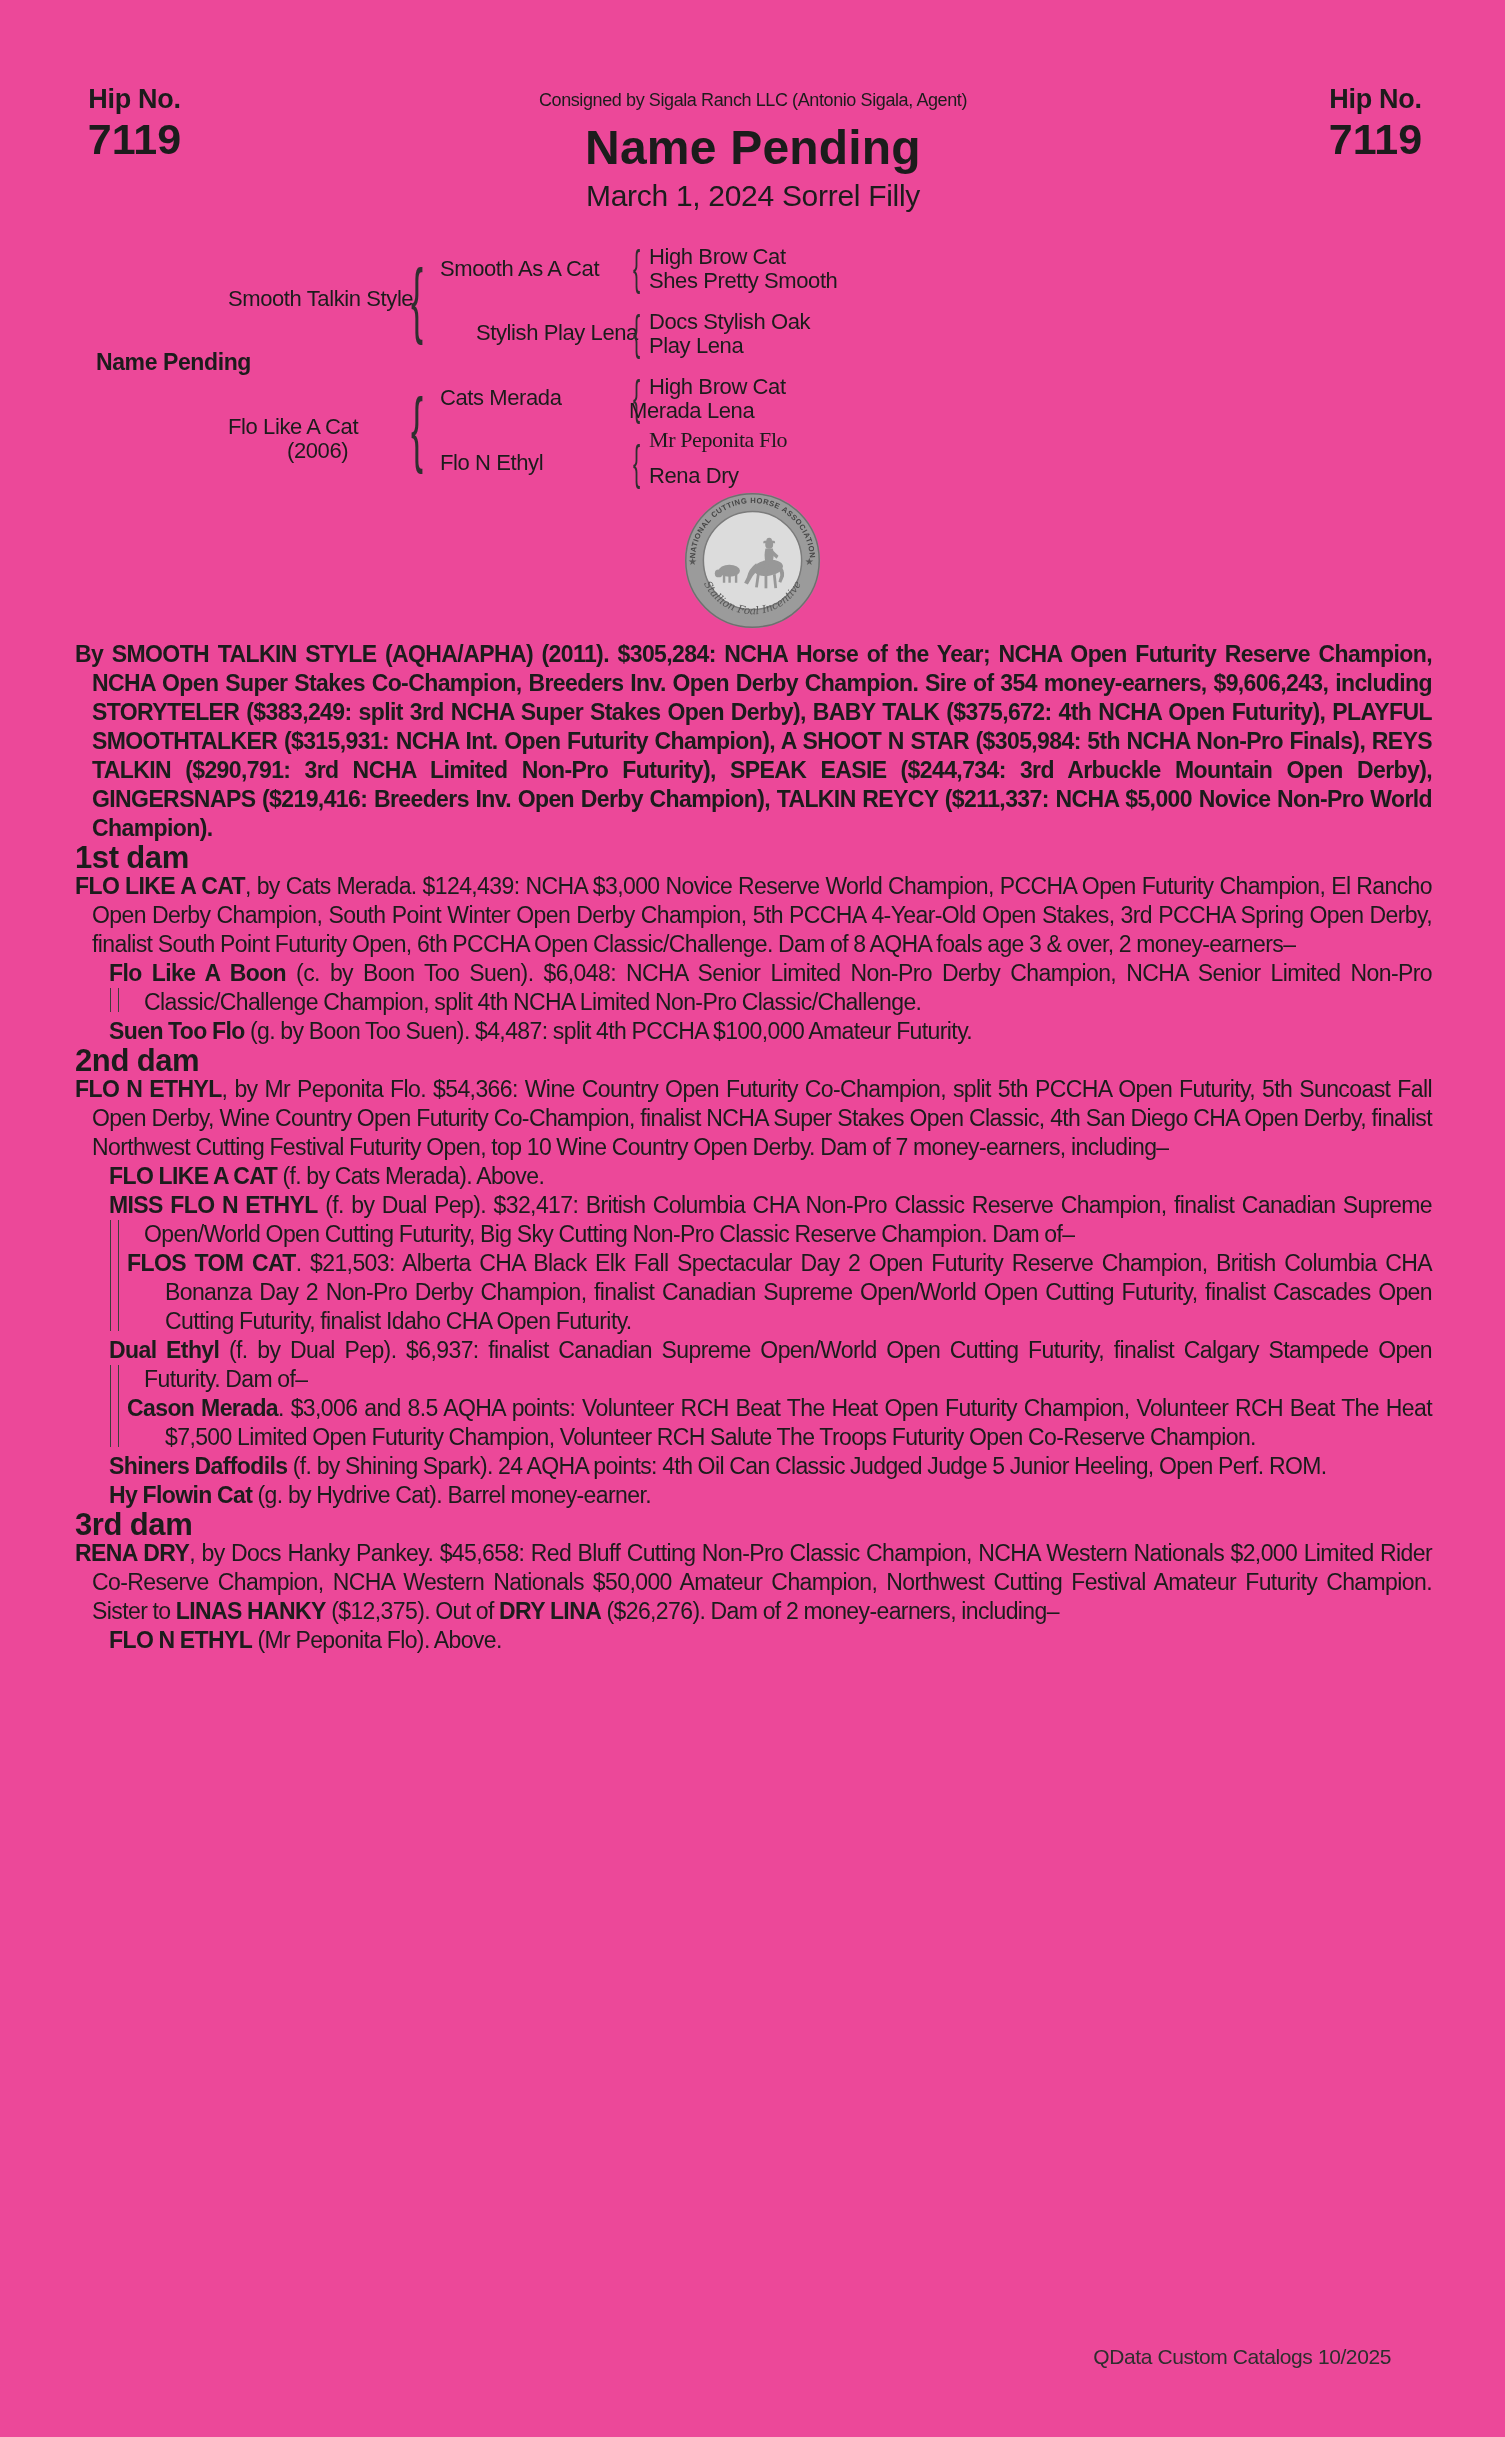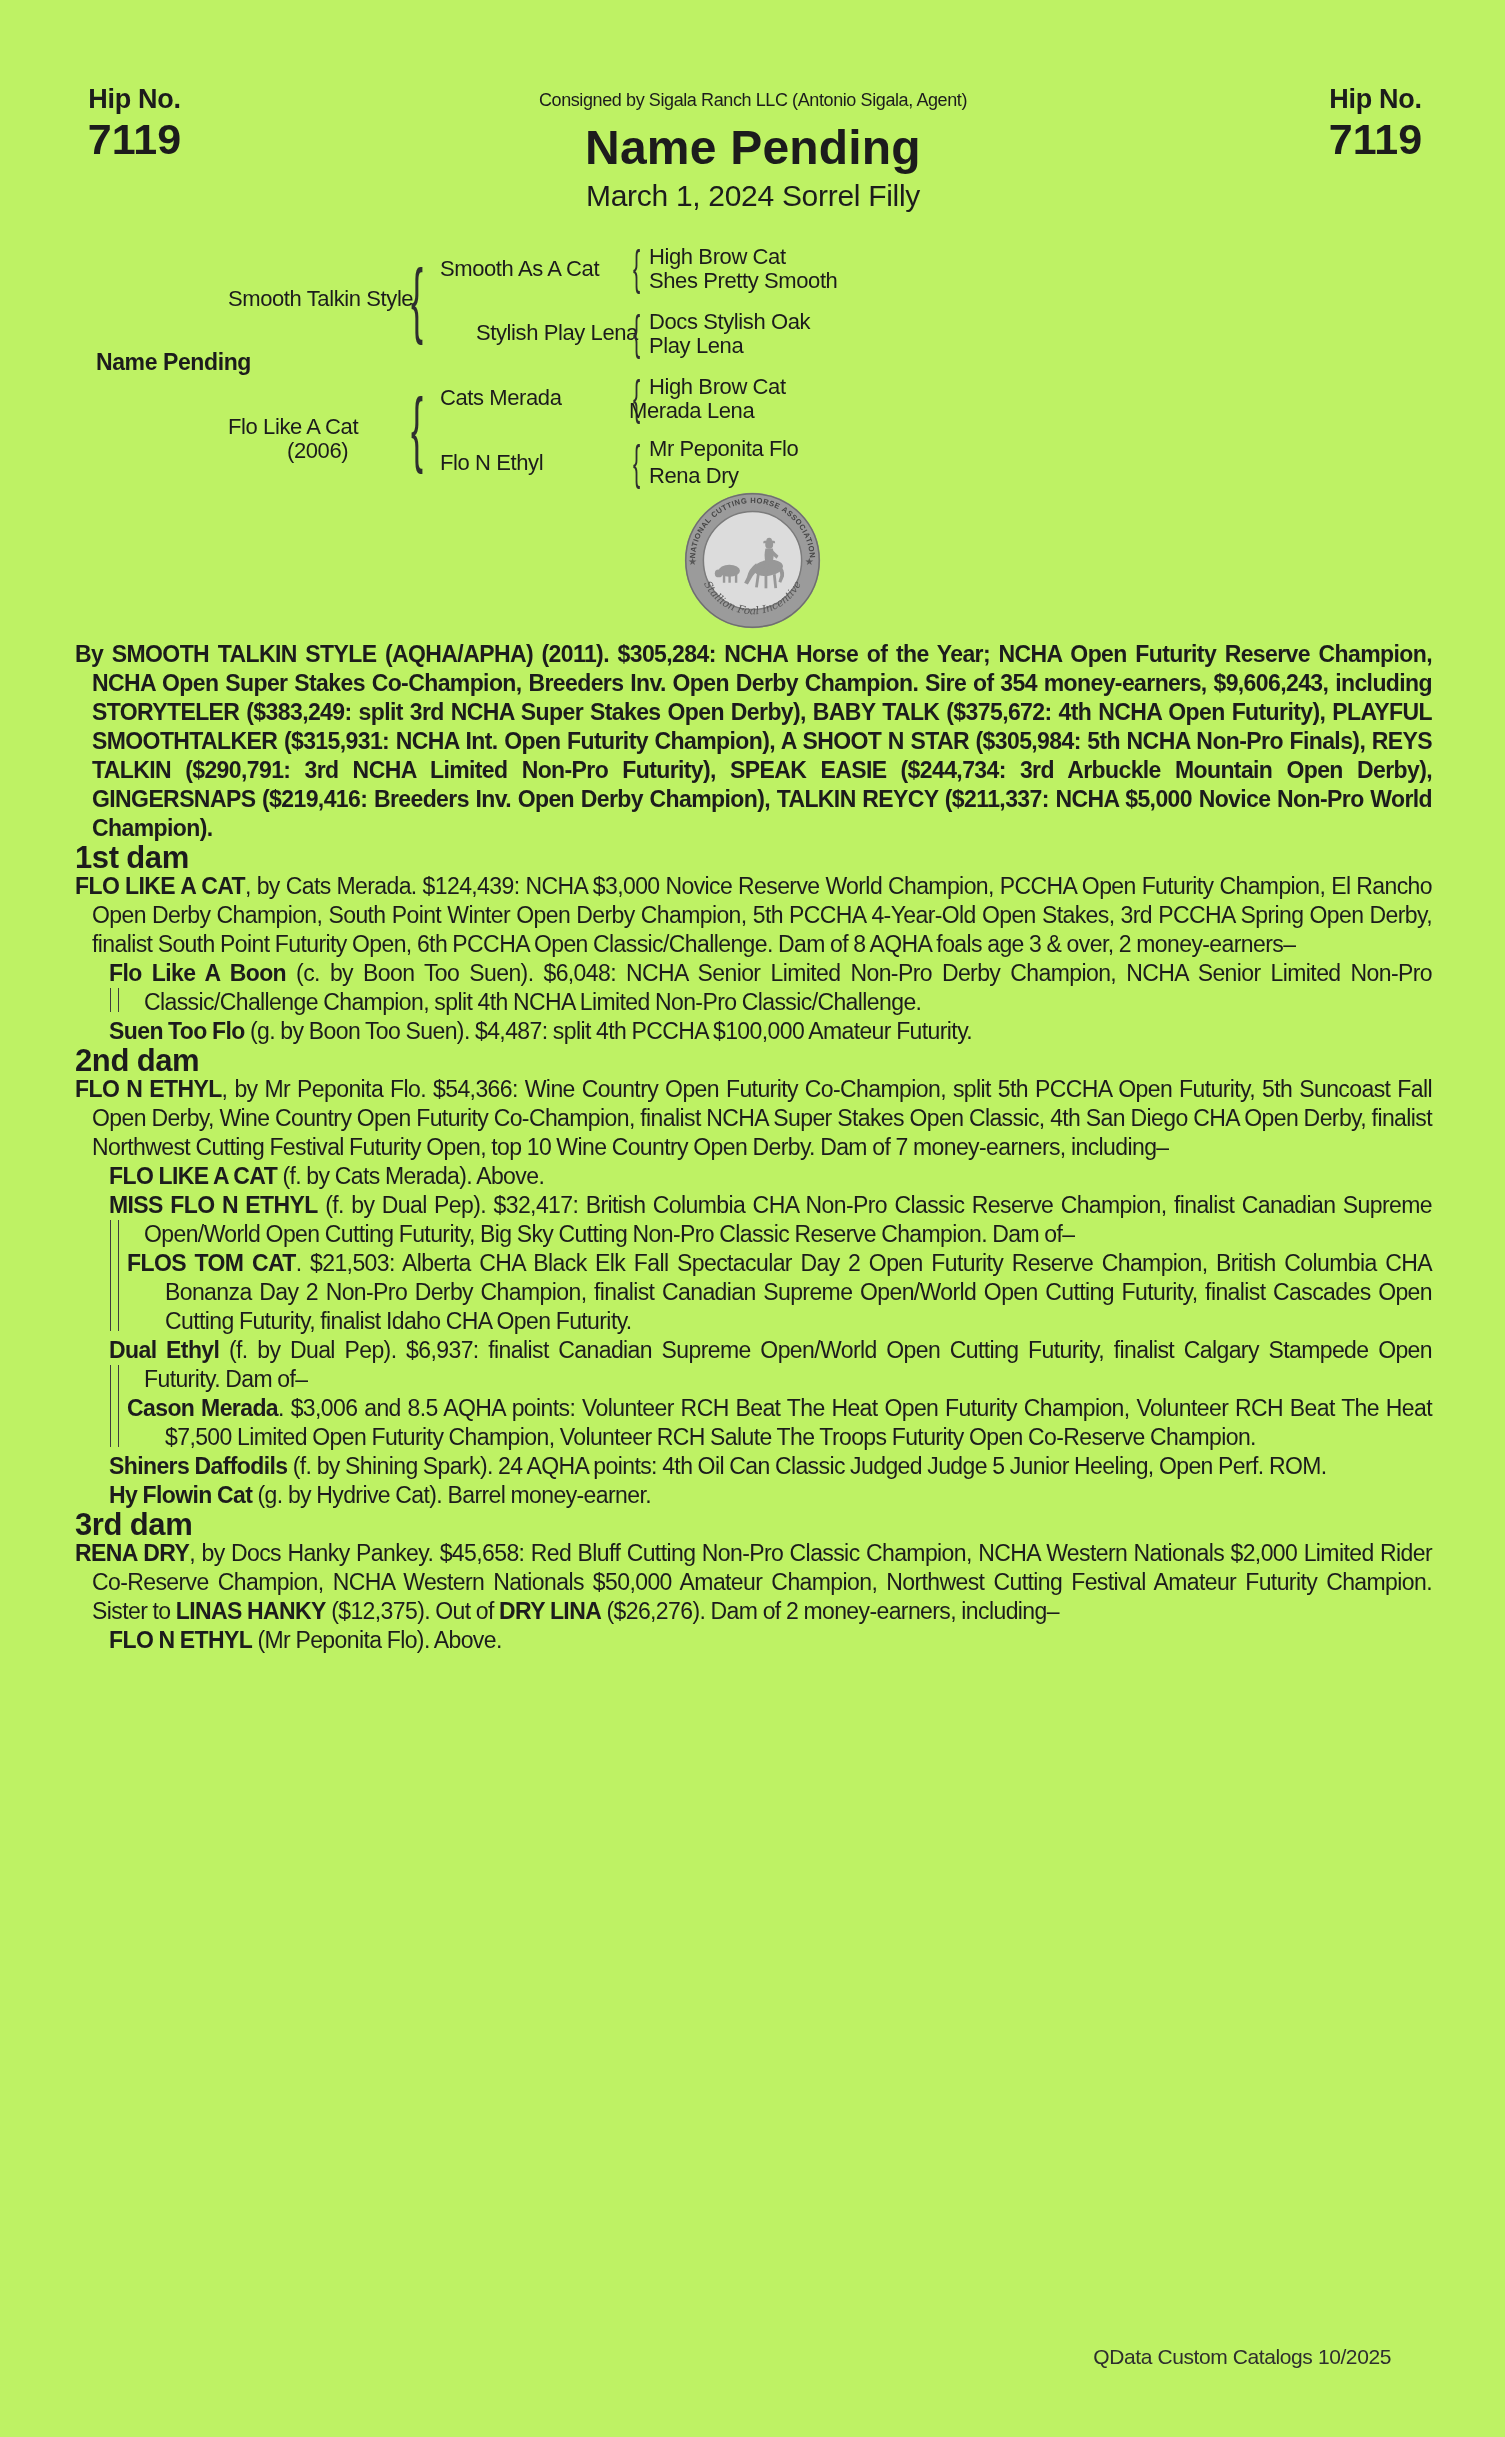--- a/index.html
+++ b/index.html
@@ -1,17 +1,17 @@
 <!DOCTYPE html>
 <html><head>
 <meta charset="utf-8">
 <style>
   html,body{margin:0;padding:0;background:#e8e8e8;}
   .page{
-    position:relative;width:1506px;height:2438px;background:#bef264;
+    position:relative;width:1506px;height:2438px;background:#ec4899;
     font-family:"Liberation Sans",sans-serif;color:#1c1c1c;overflow:hidden;margin:0 auto;
   }
   
   .hip{position:absolute;top:84px;width:143px;text-align:center;}
   .hip-left{left:63px;}
   .hip-right{right:59px;}
   .hip-label{font-size:27px;font-weight:bold;line-height:31px;letter-spacing:-0.3px;}
   .hip-num{font-size:43px;font-weight:bold;line-height:48px;}
   .hdr-center{position:absolute;top:86px;left:249px;right:249px;text-align:center;}
   .consignor{font-size:18px;line-height:29px;letter-spacing:-0.4px;}
@@ -83,21 +83,21 @@
     <div class="brace-sm" style="left:558px;top:69px;"></div>
     <div class="brace-sm" style="left:558px;top:134px;"></div>
     <div class="brace-sm" style="left:558px;top:199px;"></div>
 
     <div class="pn" style="left:574px;top:7.6px;">High Brow Cat</div>
     <div class="pn" style="left:574px;top:32px;">Shes Pretty Smooth</div>
     <div class="pn" style="left:574px;top:73px;">Docs Stylish Oak</div>
     <div class="pn" style="left:574px;top:97px;">Play Lena</div>
     <div class="pn" style="left:574px;top:138px;">High Brow Cat</div>
     <div class="pn" style="left:554px;top:162px;">Merada Lena</div>
-    <div class="pn" style="left:574px;top:200px;">Mr Peponita Flo</div>
+    <div class="pn" style="left:574px;top:191px;font-family:Liberation Serif, serif;">Mr Peponita Flo</div>
     <div class="pn" style="left:574px;top:227px;">Rena Dry</div>
   </section>
 
   <div class="logo">
     <svg viewBox="0 0 150 150" width="139" height="139">
       <circle cx="75" cy="75" r="73" fill="#9b9b9b"></circle>
       <circle cx="75" cy="75" r="72" fill="none" stroke="#6f6f6f" stroke-width="1.6"></circle>
       <circle cx="75" cy="75" r="53" fill="#dcdcdc" stroke="#7b7b7b" stroke-width="1.6"></circle>
       <defs>
         <path id="arcTop" d="M 13,75 A 62,62 0 0 1 137,75"></path>

